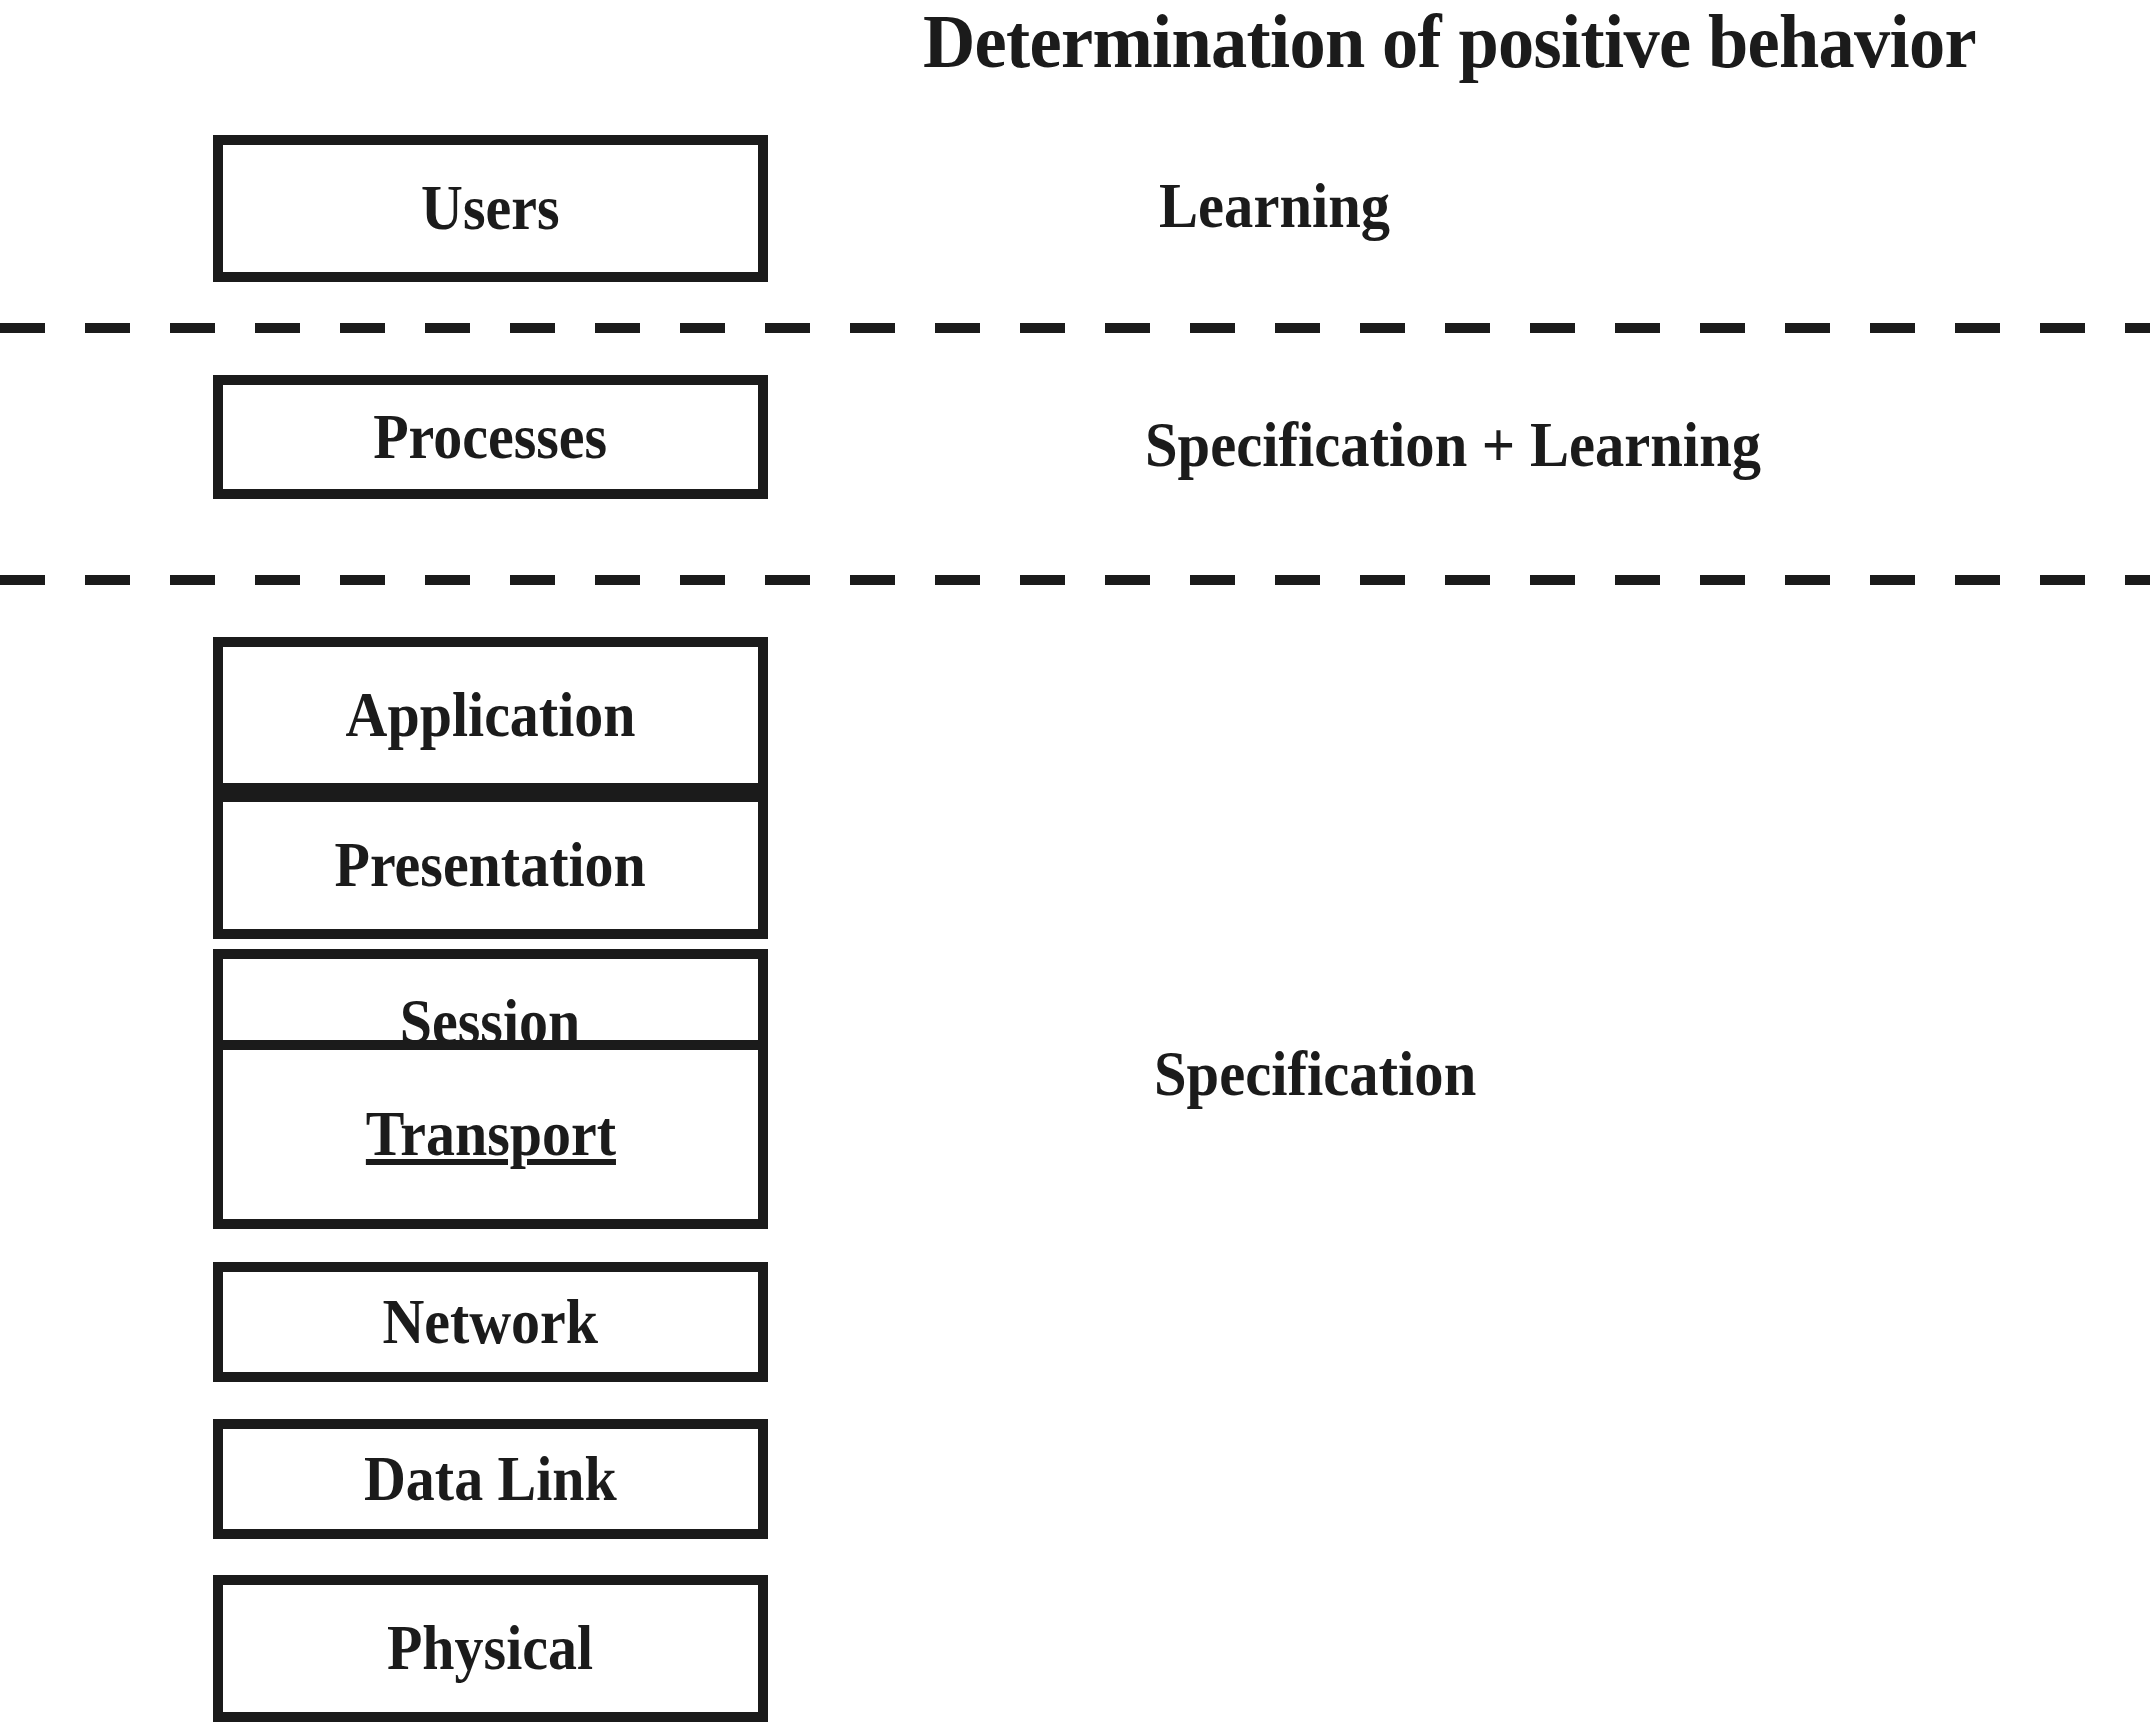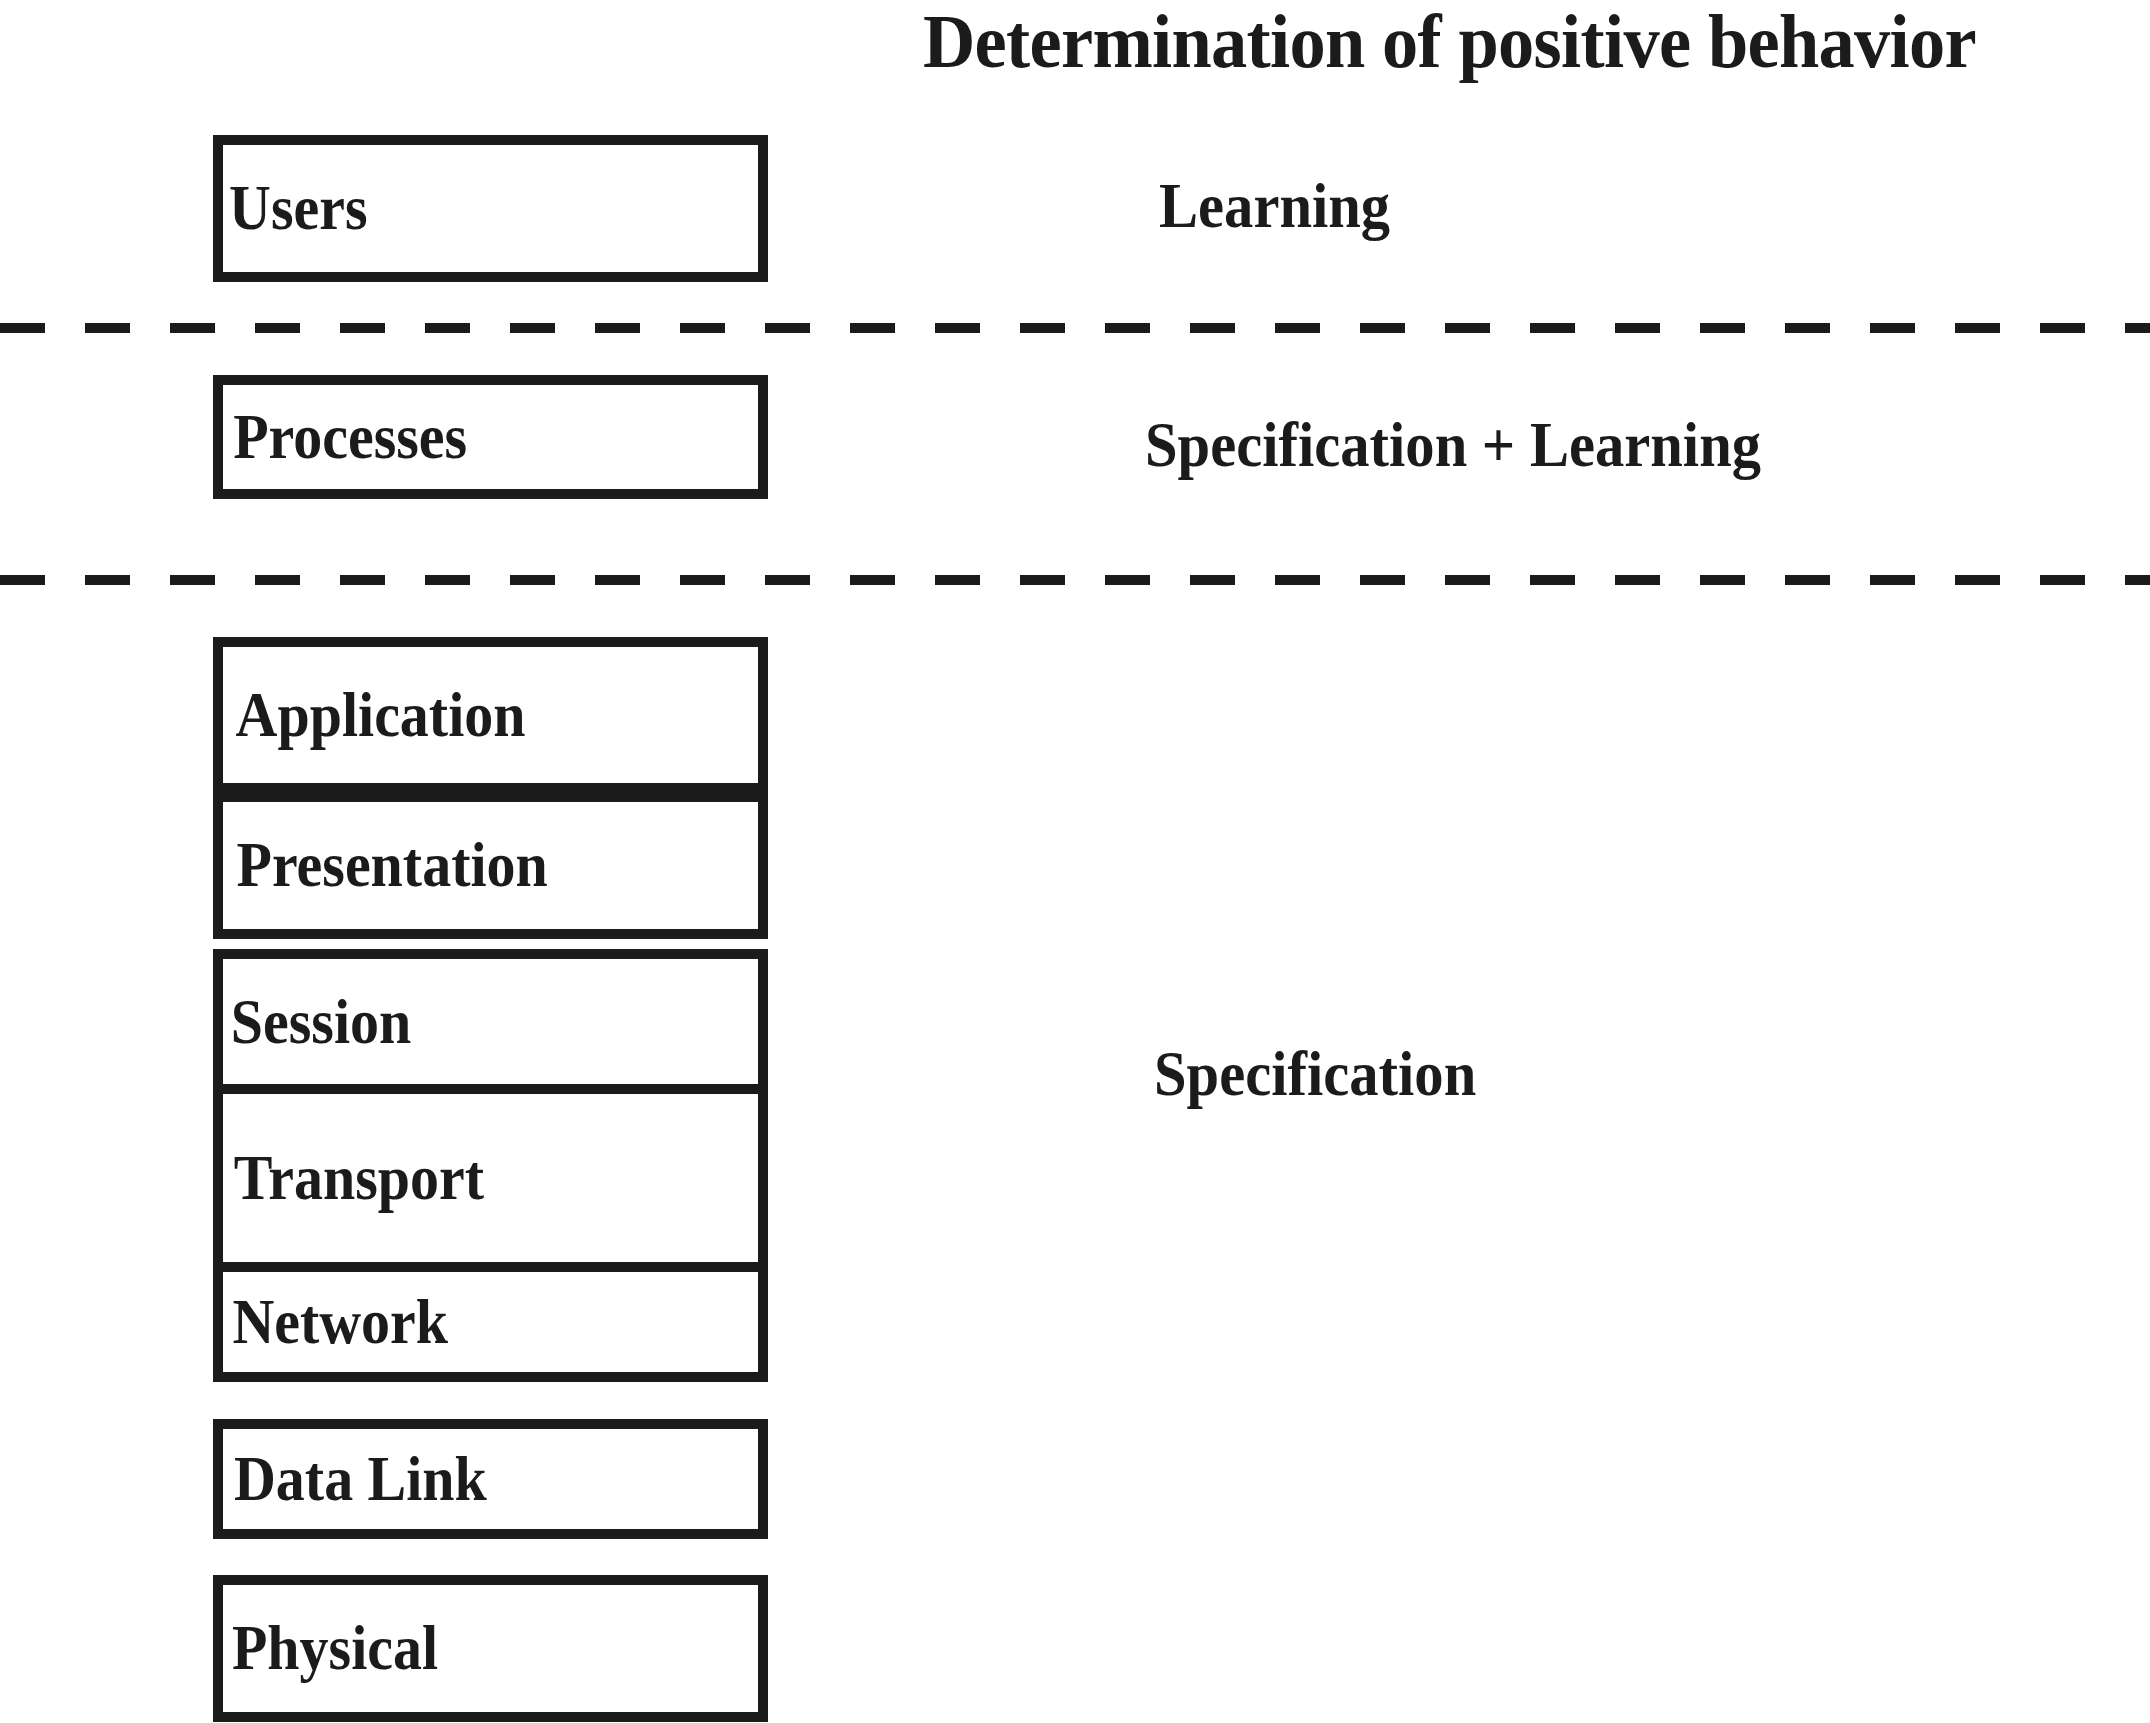--- a/index.html
+++ b/index.html
@@ -39,37 +39,37 @@
   
   .layer-box {
     position: absolute;
     left: 213px;
     width: 555px;
     box-sizing: border-box;
     border: 10.2px solid #1b1b1b;
     background: #ffffff;
     display: flex;
     align-items: center;
-    justify-content: flex-start;
+    justify-content: center;
   }
   .layer-label {
     font-size: 63px;
     font-weight: bold;
     line-height: 1;
     white-space: nowrap;
     transform: scaleX(0.92);
     color: #1b1b1b;
   }
 
   .box-users       { top: 135px;  height: 147px; }
   .box-processes   { top: 375px;  height: 124px; }
   .box-application { top: 637px;  height: 156px; }
   .box-presentation{ top: 792px; height: 147px; }
   .box-session     { top: 949px; height: 147px; }
-  .box-transport   { top: 1084px; height: 189px; }
+  .box-transport   { top: 1040px; height: 189px; text-decoration: underline; }
   .box-network     { top: 1262px; height: 120px; }
   .box-datalink    { top: 1419px; height: 120px; }
   .box-physical    { top: 1575px; height: 147px; }
 
   
   .divider {
     position: absolute;
     left: 0px;
     width: 2151px;
     height: 10.2px;

